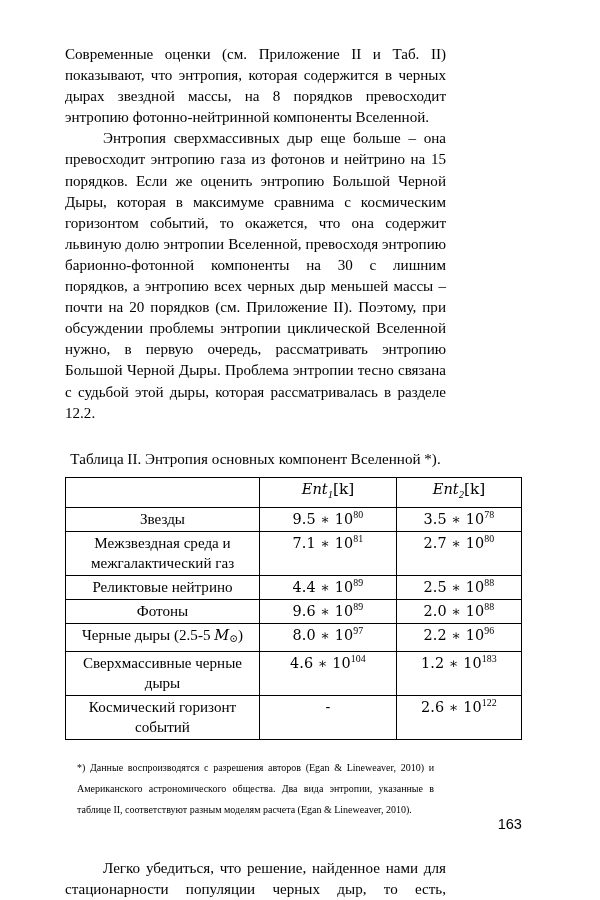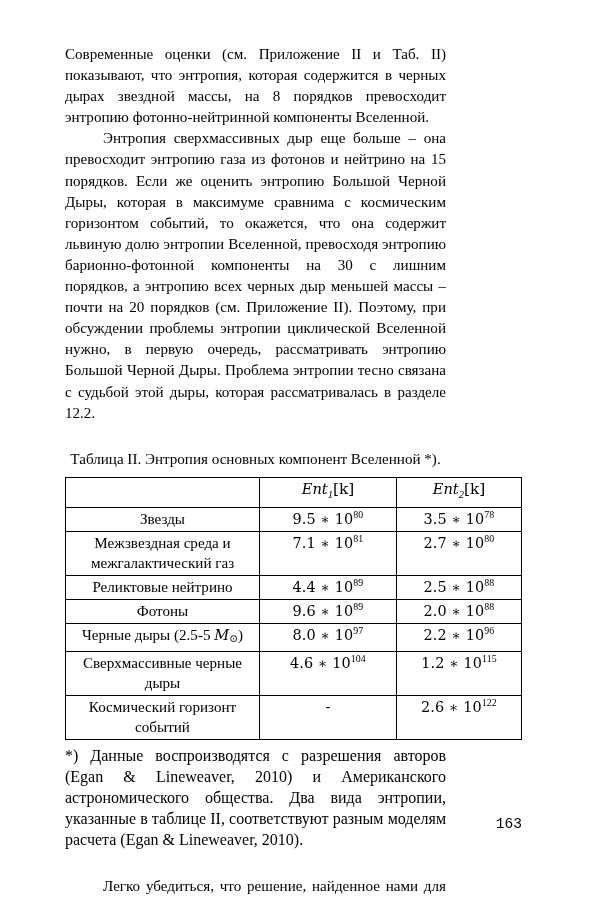--- a/index.html
+++ b/index.html
@@ -87,34 +87,34 @@
   }
   .num sup {
     font-size: 9.9px;
     vertical-align: super;
     line-height: 0;
     font-family: Liberation Serif, serif;
   }
   .ast { font-size: 14px; }
   .dash-cell { text-align: center; }
   .footnote {
-    margin: 0;
+    margin: 12px;
     padding-top: 5px;
-    font-size: 16px;
+    font-size: 10px;
     line-height: 21.1px;
     text-align: justify;
   }
   .tail-par {
     padding-top: 26px;
   }
   .page-number {
     position: absolute;
     right: 78px;
     top: 816px;
-    font-family: Liberation Mono, monospace;
+    font-family: Liberation Sans, sans-serif;
     font-size: 14.6px;
     color: #000000;
   }
   .msun-sym {
     font-style: normal;
     font-size: 10.5px;
     vertical-align: -0.18em;
   }
 </style>
 </head>
@@ -196,21 +196,21 @@
           <span class="num"><span>2.2</span> <span class="ast">∗</span> <span>10</span><sup>96</sup></span>
         </td>
       </tr>
 
       <tr>
         <td class="label-cell">Сверхмассивные черные дыры</td>
         <td class="value-cell">
           <span class="num"><span>4.6</span> <span class="ast">∗</span> <span>10</span><sup>104</sup></span>
         </td>
         <td class="value-cell">
-          <span class="num"><span>1.2</span> <span class="ast">∗</span> <span>10</span><sup>115</sup></span>
+          <span class="num"><span>1.2</span> <span class="ast">∗</span> <span>10</span><sup>183</sup></span>
         </td>
       </tr>
 
       <tr>
         <td class="label-cell">Космический горизонт событий</td>
         <td class="value-cell dash-cell">
           <span class="num">-</span>
         </td>
         <td class="value-cell">
           <span class="num"><span>2.6</span> <span class="ast">∗</span> <span>10</span><sup>122</sup></span>

